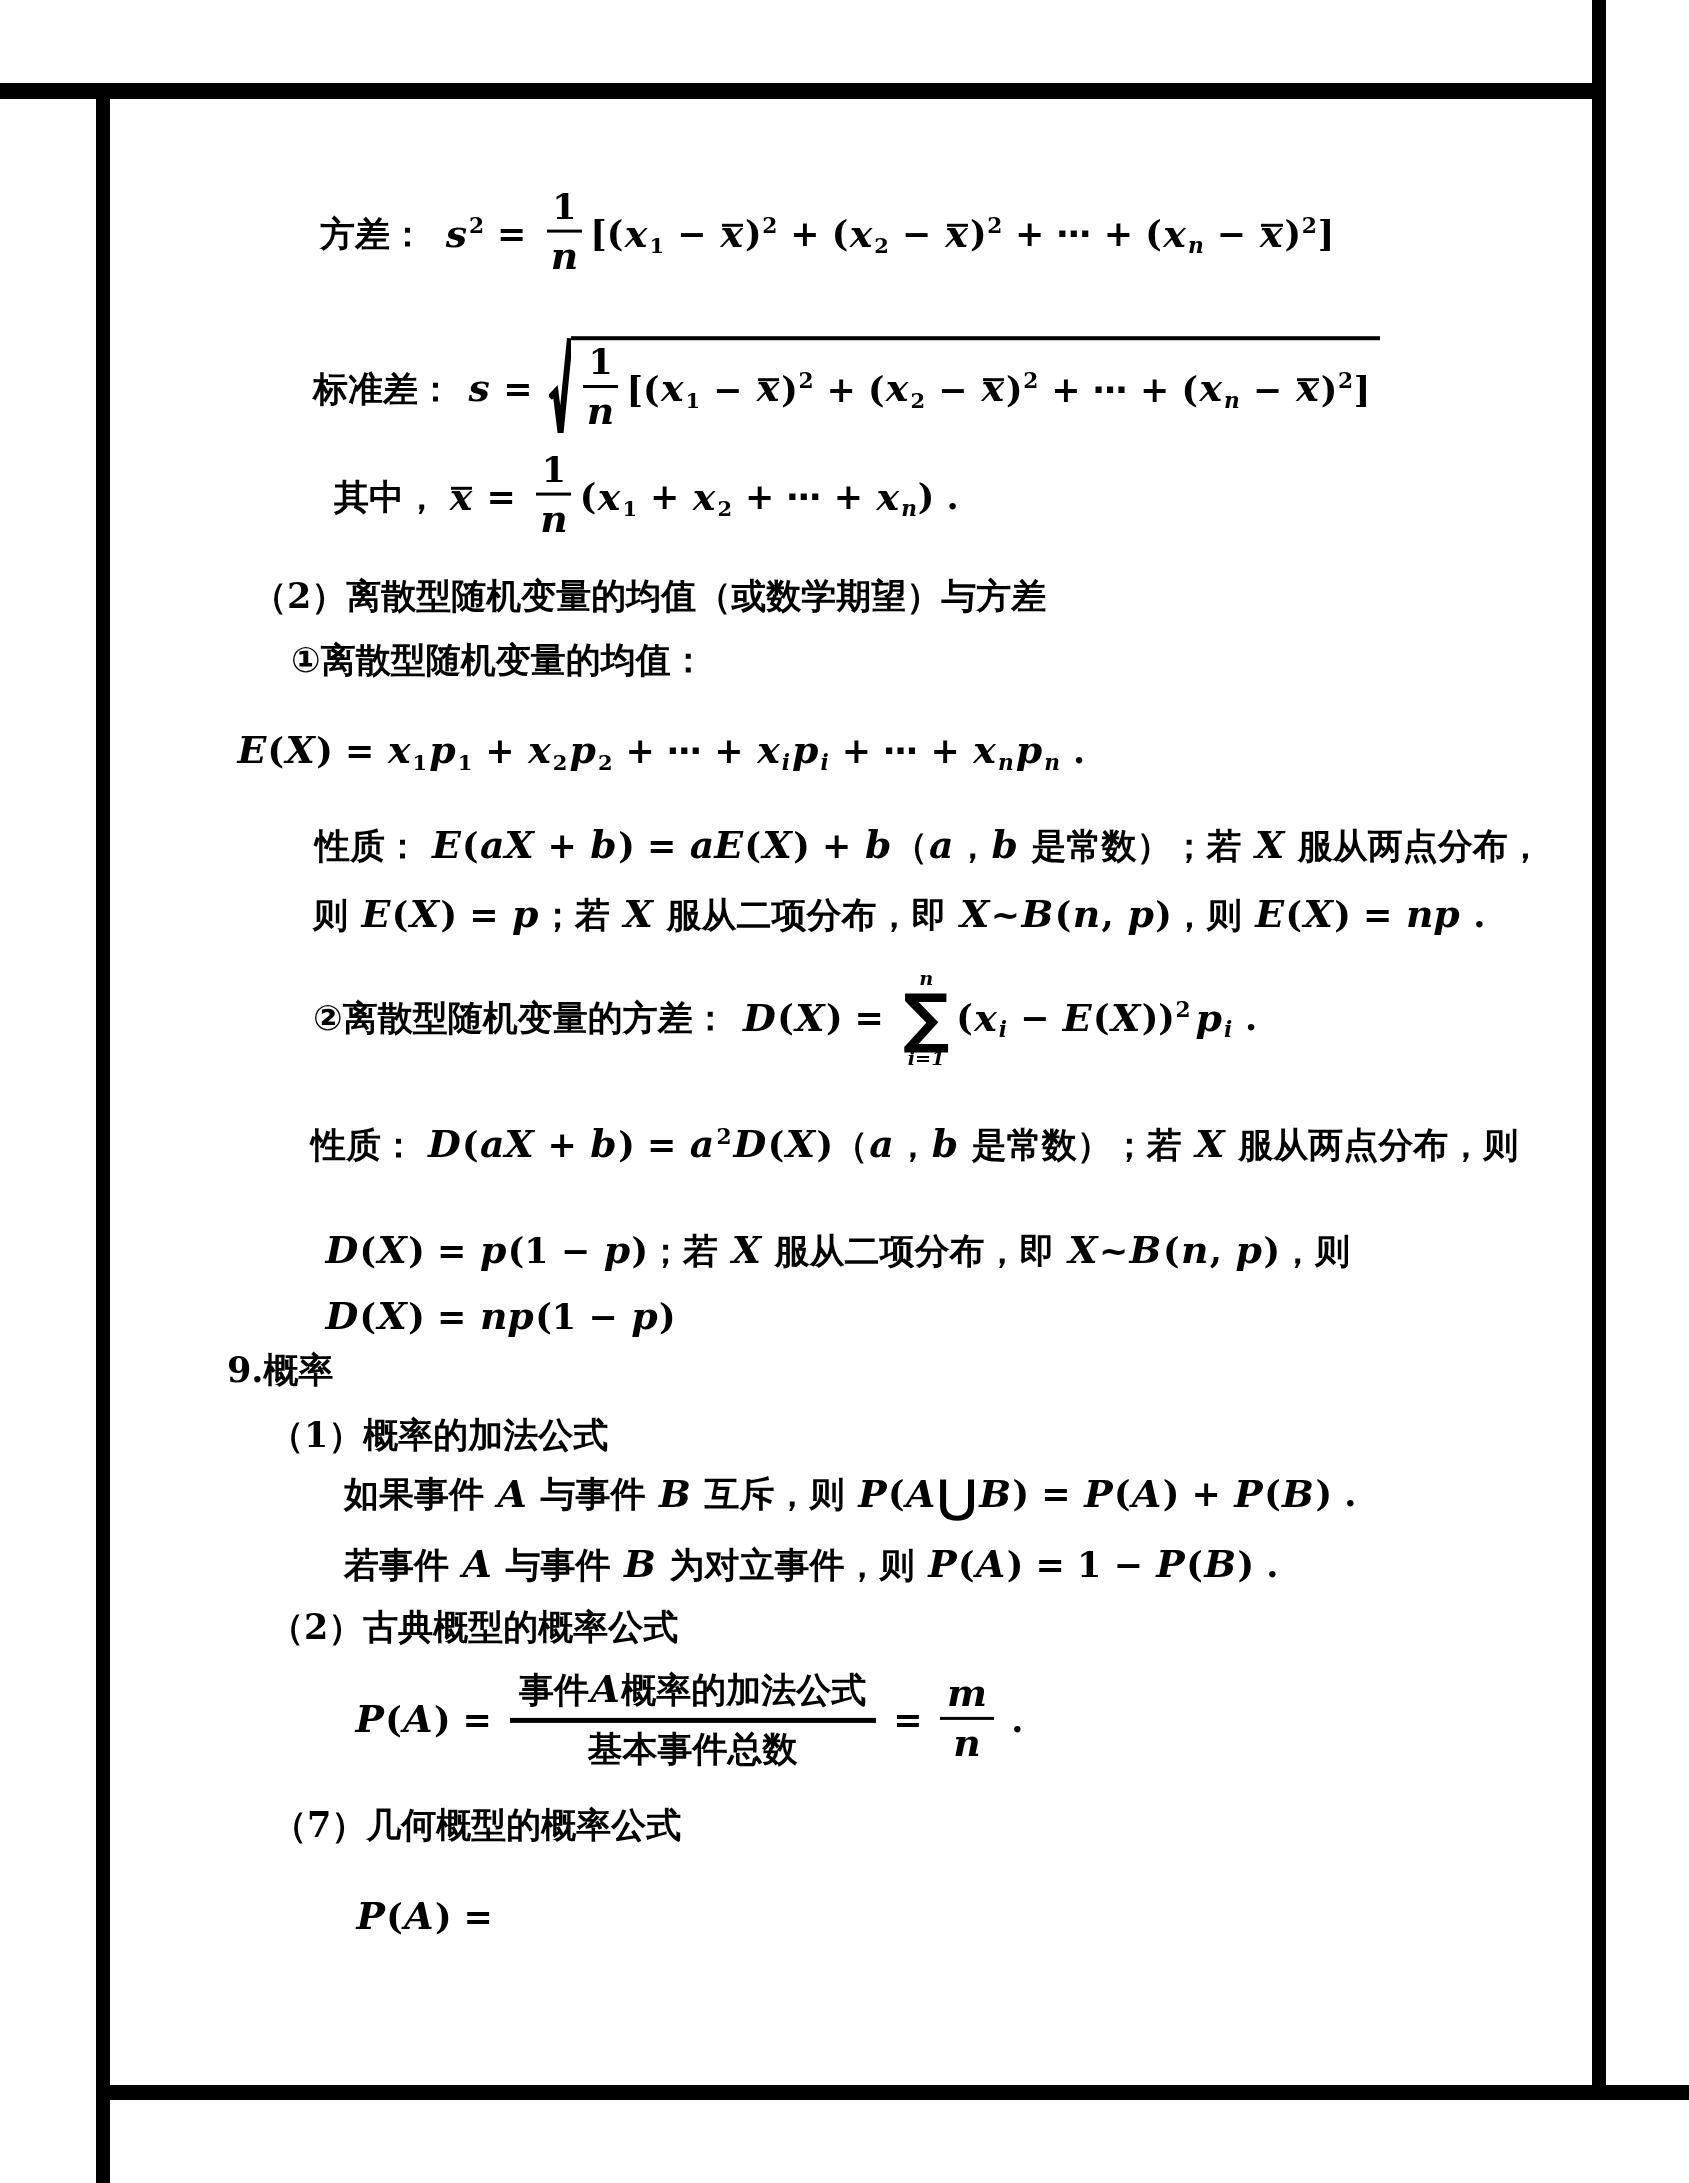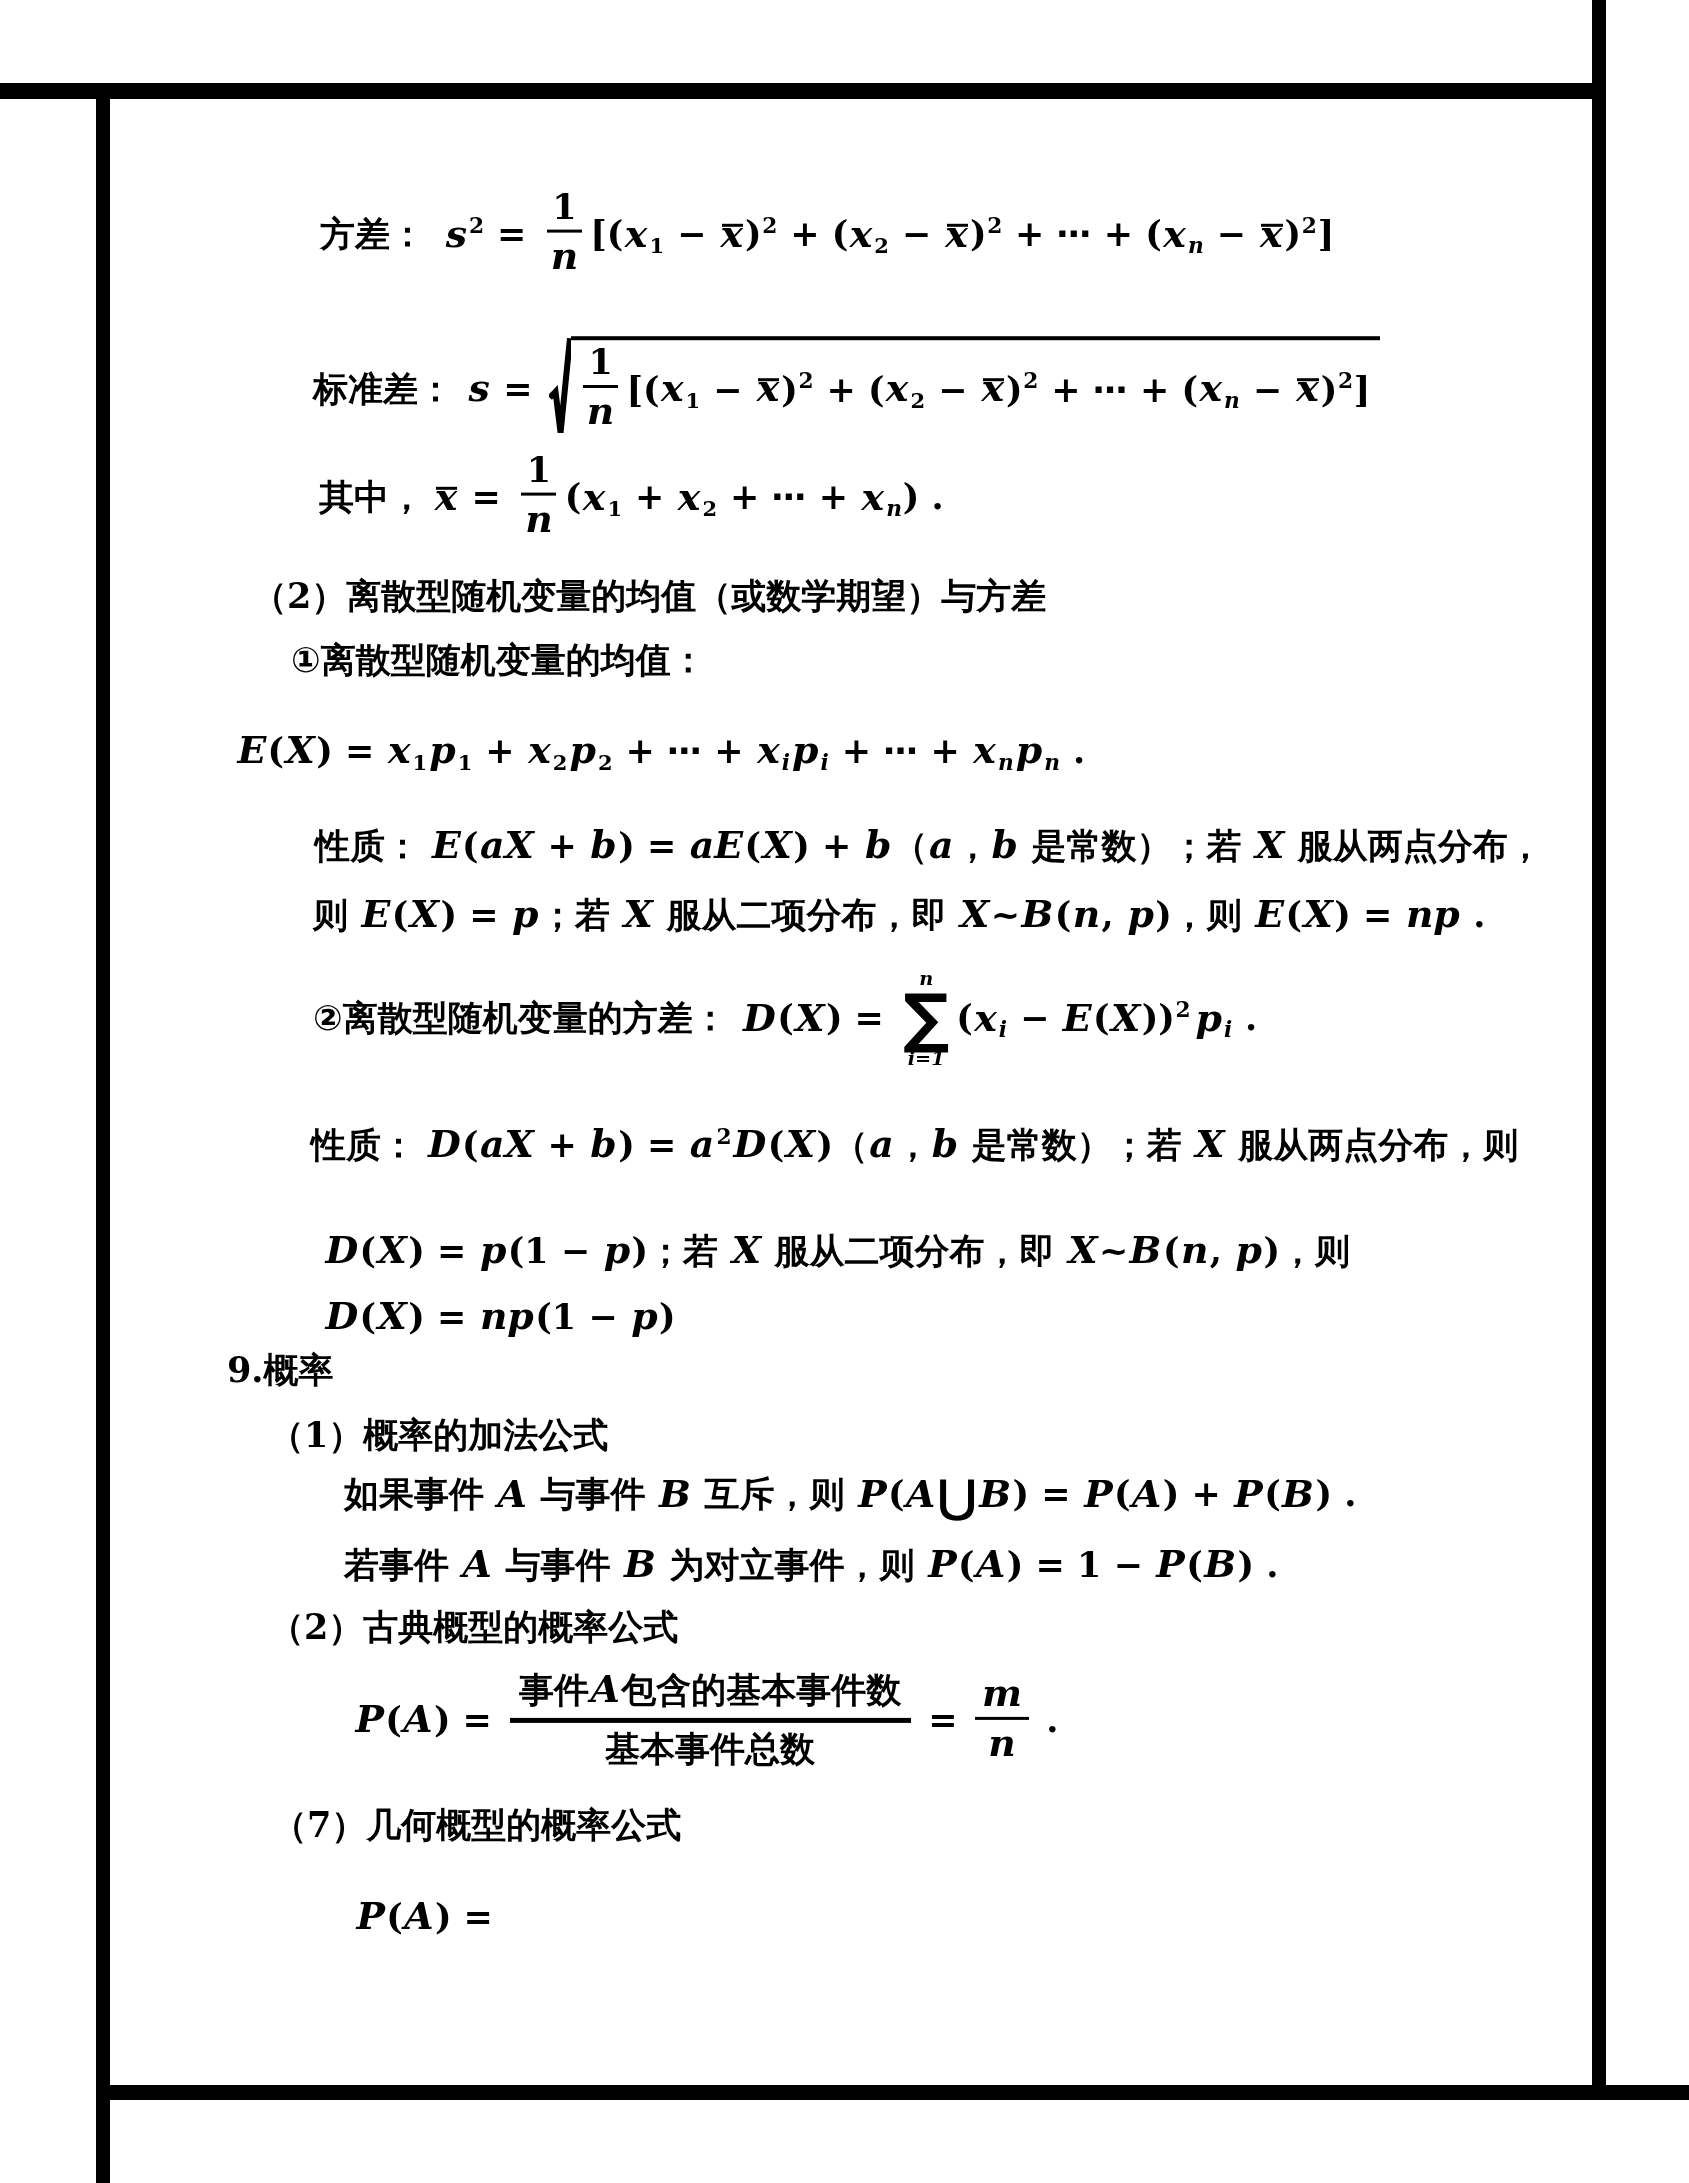--- a/index.html
+++ b/index.html
@@ -70,21 +70,21 @@
         </span><span class="rm">[(</span><span class="it">x</span><span class="sb">1</span><span class="rm"> − </span><span class="bar">x</span><span class="rm">)</span><span class="sp">2</span><span class="rm"> + (</span><span class="it">x</span><span class="sb">2</span><span class="rm"> − </span><span class="bar">x</span><span class="rm">)</span><span class="sp">2</span><span class="rm"> + ⋯ + (</span><span class="it">x</span><span class="sb it">n</span><span class="rm"> − </span><span class="bar">x</span><span class="rm">)</span><span class="sp">2</span><span class="rm">]</span></div>
       <div class="line" style="left: 313px; top: 391px;"><span class="rm">标准差：</span><span class="gap" style="width: 0.4em;"></span><span class="it">s</span><span class="rm"> = </span><span class="sqrt">
           <svg class="rad" viewBox="0 0 30 100" preserveAspectRatio="none" aria-hidden="true">
             <path d="M1 60 L9 54 L16 94 L29 2" fill="none" stroke="#000" stroke-width="6" vector-effect="non-scaling-stroke"></path>
           </svg>
           <span class="sqc"><span class="frac">
               <span class="fn"><span class="rm">1</span></span>
               <span class="fd"><span class="it">n</span></span>
             </span><span class="rm">[(</span><span class="it">x</span><span class="sb">1</span><span class="rm"> − </span><span class="bar">x</span><span class="rm">)</span><span class="sp">2</span><span class="rm"> + (</span><span class="it">x</span><span class="sb">2</span><span class="rm"> − </span><span class="bar">x</span><span class="rm">)</span><span class="sp">2</span><span class="rm"> + ⋯ + (</span><span class="it">x</span><span class="sb it">n</span><span class="rm"> − </span><span class="bar">x</span><span class="rm">)</span><span class="sp">2</span><span class="rm">]</span></span>
         </span></div>
-      <div class="line" style="left: 319px; top: 500px;"><span class="rm">其中，</span><span class="gap" style="width: 0.25em;"></span><span class="bar">x</span><span class="rm"> = </span><span class="frac">
+      <div class="line" style="left: 334px; top: 500px;"><span class="rm">其中，</span><span class="gap" style="width: 0.25em;"></span><span class="bar">x</span><span class="rm"> = </span><span class="frac">
           <span class="fn"><span class="rm">1</span></span>
           <span class="fd"><span class="it">n</span></span>
         </span><span class="rm">(</span><span class="it">x</span><span class="sb">1</span><span class="rm"> + </span><span class="it">x</span><span class="sb">2</span><span class="rm"> + ⋯ + </span><span class="it">x</span><span class="sb it">n</span><span class="rm">) .</span></div>
       <div class="line" style="left: 252px; top: 596px;"><span class="rm">（2）离散型随机变量的均值（或数学期望）与方差</span></div>
       <div class="line" style="left: 291px; top: 660px;"><span class="rm">①离散型随机变量的均值：</span></div>
       <div class="line" style="left: 236px; top: 751px;"><span class="it">E</span><span class="rm">(</span><span class="it">X</span><span class="rm">) = </span><span class="it">x</span><span class="sb">1</span><span class="it">p</span><span class="sb">1</span><span class="rm"> + </span><span class="it">x</span><span class="sb">2</span><span class="it">p</span><span class="sb">2</span><span class="rm"> + ⋯ + </span><span class="it">x</span><span class="sb it">i</span><span class="it">p</span><span class="sb it">i</span><span class="rm"> + ⋯ + </span><span class="it">x</span><span class="sb it">n</span><span class="it">p</span><span class="sb it">n</span><span class="rm"> .</span></div>
       <div class="line" style="left: 315px; top: 846px;"><span class="rm">性质：</span><span class="gap" style="width: 0.3em;"></span><span class="it">E</span><span class="rm">(</span><span class="it">aX</span><span class="rm"> + </span><span class="it">b</span><span class="rm">) = </span><span class="it">aE</span><span class="rm">(</span><span class="it">X</span><span class="rm">) + </span><span class="it">b</span><span class="rm">（</span><span class="it">a</span><span class="rm">，</span><span class="it">b</span><span class="rm"> 是常数）；若 </span><span class="it">X</span><span class="rm"> 服从两点分布，</span></div>
       <div class="line" style="left: 313px; top: 915px;"><span class="rm">则 </span><span class="it">E</span><span class="rm">(</span><span class="it">X</span><span class="rm">) = </span><span class="it">p</span><span class="rm">；若 </span><span class="it">X</span><span class="rm"> 服从二项分布，即 </span><span class="it">X</span><span class="rm">~</span><span class="it">B</span><span class="rm">(</span><span class="it">n</span><span class="rm">, </span><span class="it">p</span><span class="rm">)，则 </span><span class="it">E</span><span class="rm">(</span><span class="it">X</span><span class="rm">) = </span><span class="it">np</span><span class="rm"> .</span></div>
       <div class="line" style="left: 313px; top: 1021px;"><span class="rm">②离散型随机变量的方差：</span><span class="gap" style="width: 0.4em;"></span><span class="it">D</span><span class="rm">(</span><span class="it">X</span><span class="rm">) = </span><span class="sum">
           <span class="st">n</span>
@@ -93,21 +93,21 @@
         </span><span class="rm">(</span><span class="it">x</span><span class="sb it">i</span><span class="rm"> − </span><span class="it">E</span><span class="rm">(</span><span class="it">X</span><span class="rm">))</span><span class="sp">2</span><span class="gap" style="width: 0.08em;"></span><span class="it">p</span><span class="sb it">i</span><span class="rm"> .</span></div>
       <div class="line" style="left: 311px; top: 1145px;"><span class="rm">性质：</span><span class="gap" style="width: 0.3em;"></span><span class="it">D</span><span class="rm">(</span><span class="it">aX</span><span class="rm"> + </span><span class="it">b</span><span class="rm">) = </span><span class="it">a</span><span class="sp">2</span><span class="it">D</span><span class="rm">(</span><span class="it">X</span><span class="rm">)（</span><span class="it">a</span><span class="rm">，</span><span class="it">b</span><span class="rm"> 是常数）；若 </span><span class="it">X</span><span class="rm"> 服从两点分布，则</span></div>
       <div class="line" style="left: 324px; top: 1251px;"><span class="it">D</span><span class="rm">(</span><span class="it">X</span><span class="rm">) = </span><span class="it">p</span><span class="rm">(1 − </span><span class="it">p</span><span class="rm">)；若 </span><span class="it">X</span><span class="rm"> 服从二项分布，即 </span><span class="it">X</span><span class="rm">~</span><span class="it">B</span><span class="rm">(</span><span class="it">n</span><span class="rm">, </span><span class="it">p</span><span class="rm">)，则</span></div>
       <div class="line" style="left: 324px; top: 1317px;"><span class="it">D</span><span class="rm">(</span><span class="it">X</span><span class="rm">) = </span><span class="it">np</span><span class="rm">(1 − </span><span class="it">p</span><span class="rm">)</span></div>
       <div class="line" style="left: 227px; top: 1370px;"><span class="rm">9.概率</span></div>
       <div class="line" style="left: 269px; top: 1435px;"><span class="rm">（1）概率的加法公式</span></div>
       <div class="line" style="left: 344px; top: 1497px;"><span class="rm">如果事件 </span><span class="it">A</span><span class="rm"> 与事件 </span><span class="it">B</span><span class="rm"> 互斥，则 </span><span class="it">P</span><span class="rm">(</span><span class="it">A</span><span class="cup">⋃</span><span class="it">B</span><span class="rm">) = </span><span class="it">P</span><span class="rm">(</span><span class="it">A</span><span class="rm">) + </span><span class="it">P</span><span class="rm">(</span><span class="it">B</span><span class="rm">) .</span></div>
       <div class="line" style="left: 344px; top: 1565px;"><span class="rm">若事件 </span><span class="it">A</span><span class="rm"> 与事件 </span><span class="it">B</span><span class="rm"> 为对立事件，则 </span><span class="it">P</span><span class="rm">(</span><span class="it">A</span><span class="rm">) = 1 − </span><span class="it">P</span><span class="rm">(</span><span class="it">B</span><span class="rm">) .</span></div>
       <div class="line" style="left: 269px; top: 1627px;"><span class="rm">（2）古典概型的概率公式</span></div>
       <div class="line" style="left: 354px; top: 1723px;"><span class="it">P</span><span class="rm">(</span><span class="it">A</span><span class="rm">) = </span><span class="frac bigfrac">
-          <span class="fn"><span class="rm">事件</span><span class="it">A</span><span class="rm">包含的基本事件数</span></span>
+          <span class="fn"><span class="rm">事件</span><span class="it">A</span><span class="rm">概率的加法公式</span></span>
           <span class="fd"><span class="rm">基本事件总数</span></span>
         </span><span class="rm"> = </span><span class="frac">
           <span class="fn"><span class="it">m</span></span>
           <span class="fd"><span class="it">n</span></span>
         </span><span class="rm"> .</span></div>
       <div class="line" style="left: 272px; top: 1825px;"><span class="rm">（7）几何概型的概率公式</span></div>
       <div class="line" style="left: 355px; top: 1917px;"><span class="it">P</span><span class="rm">(</span><span class="it">A</span><span class="rm">) = </span></div>
     </div>
 </div>
 

